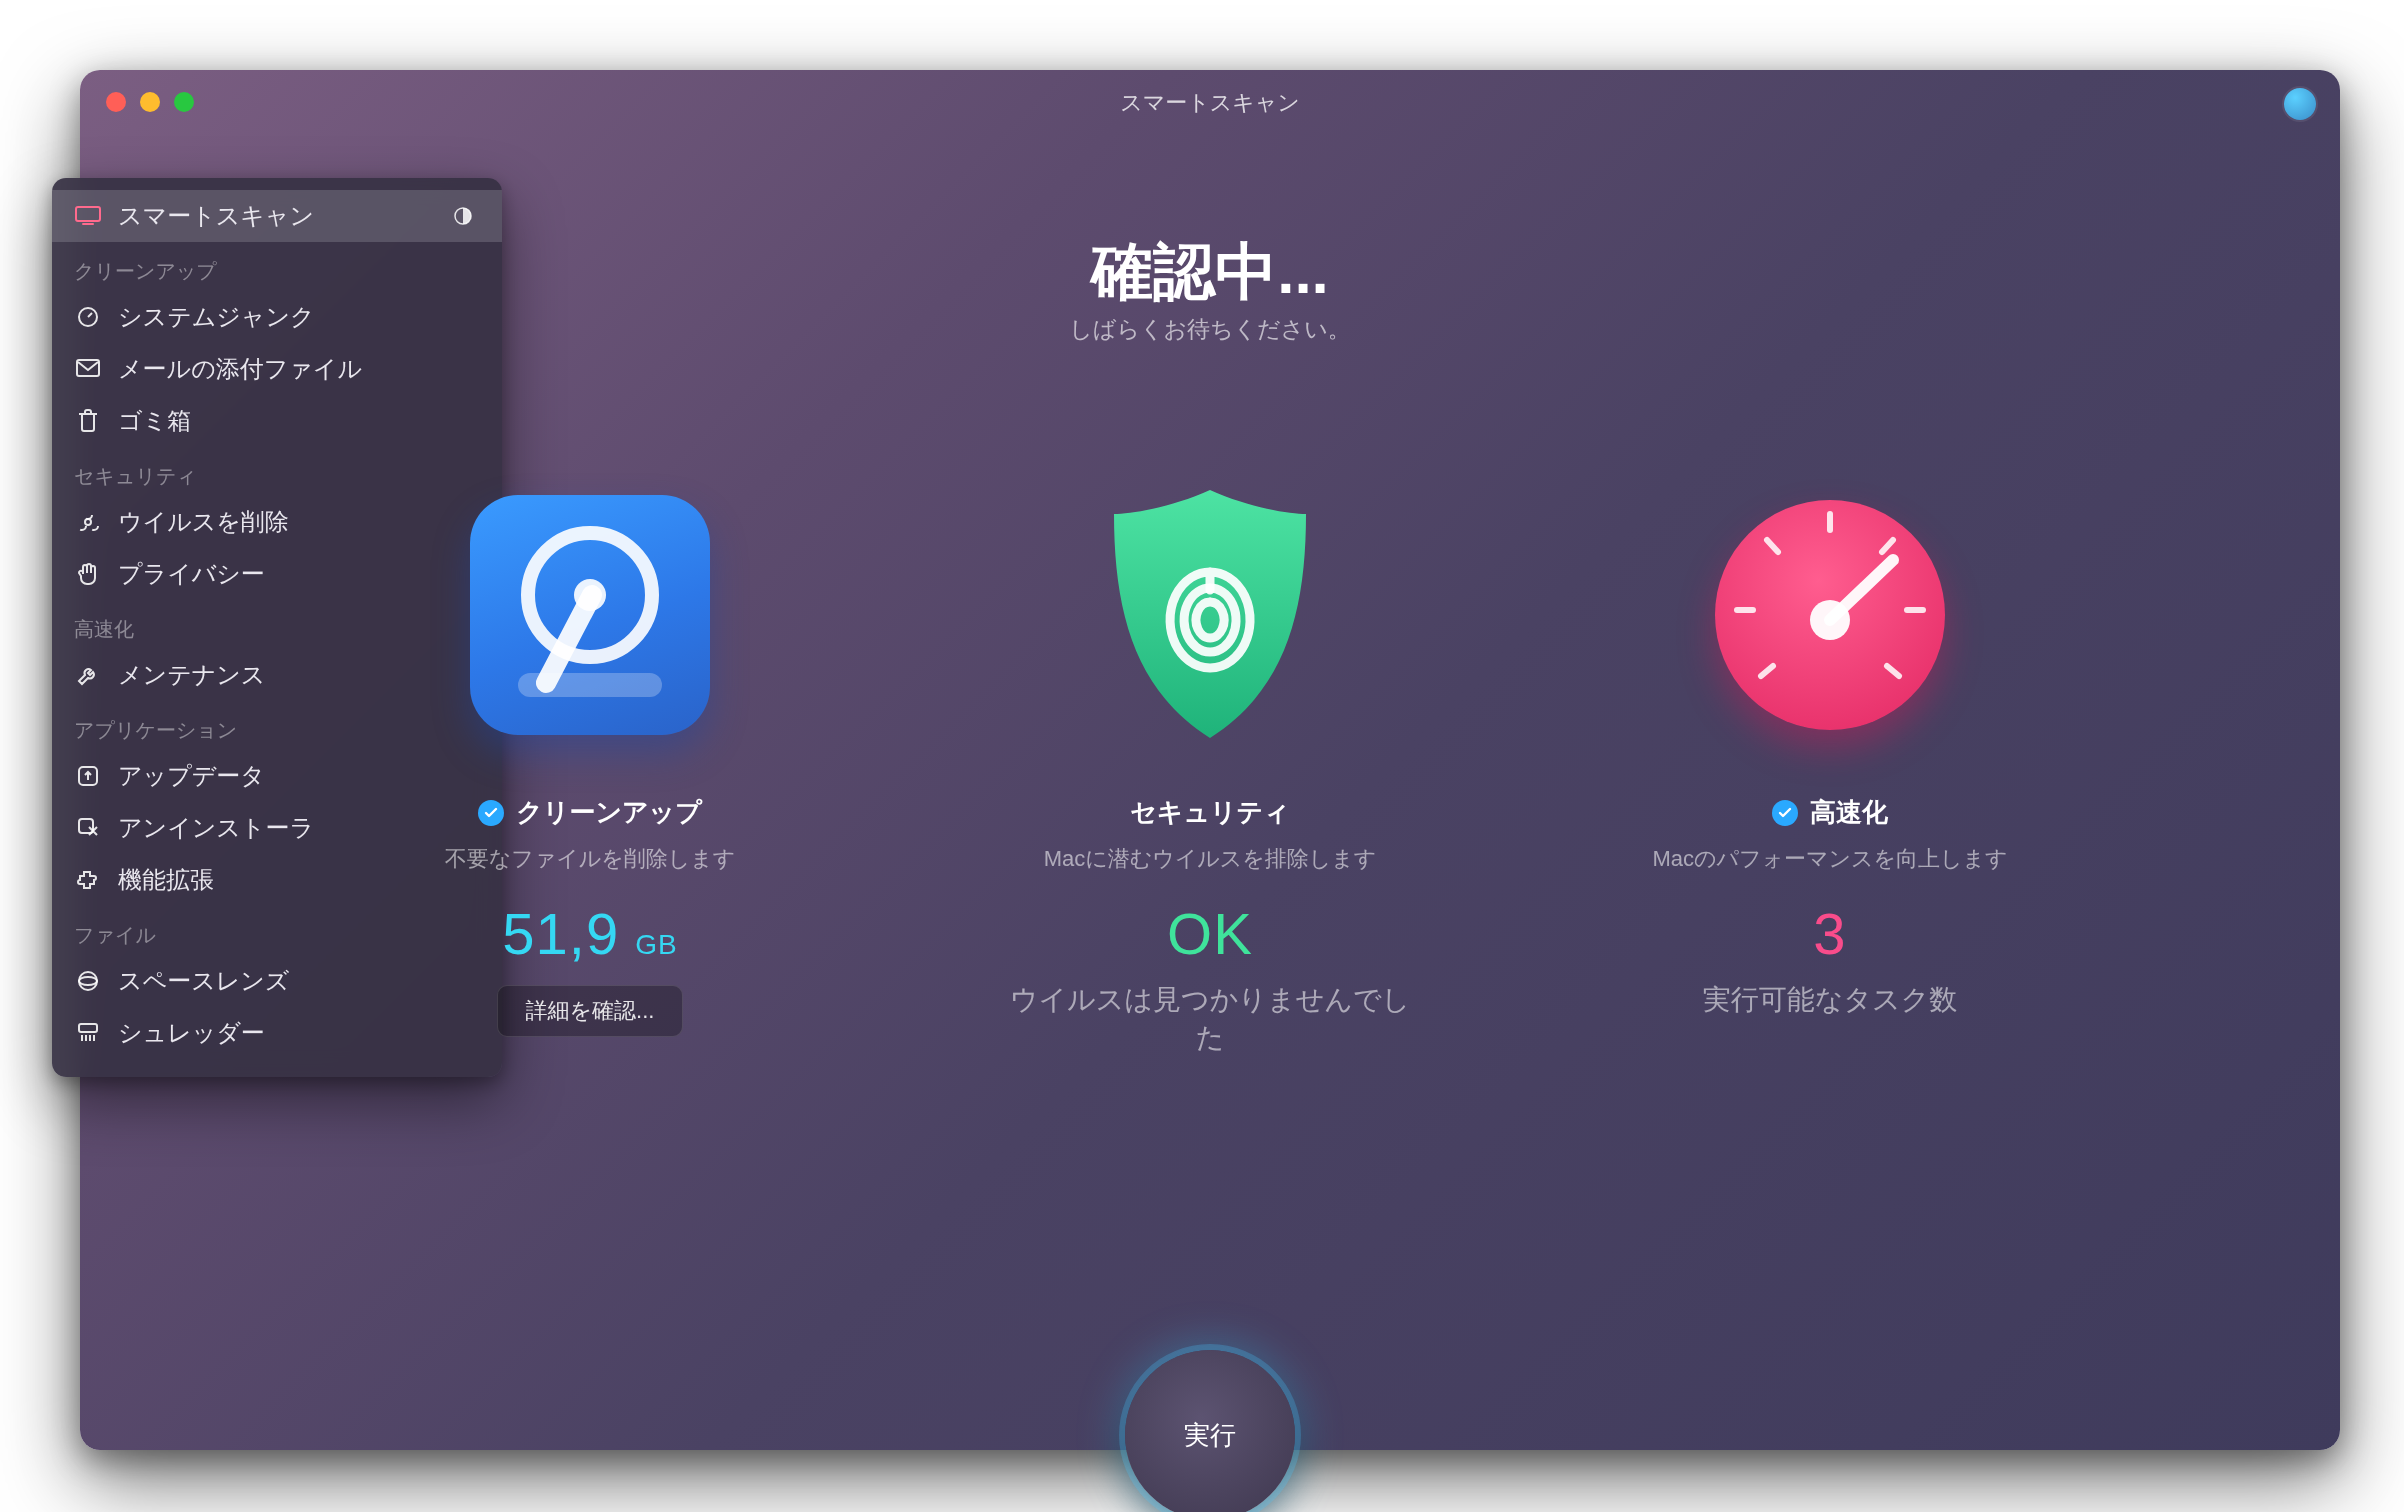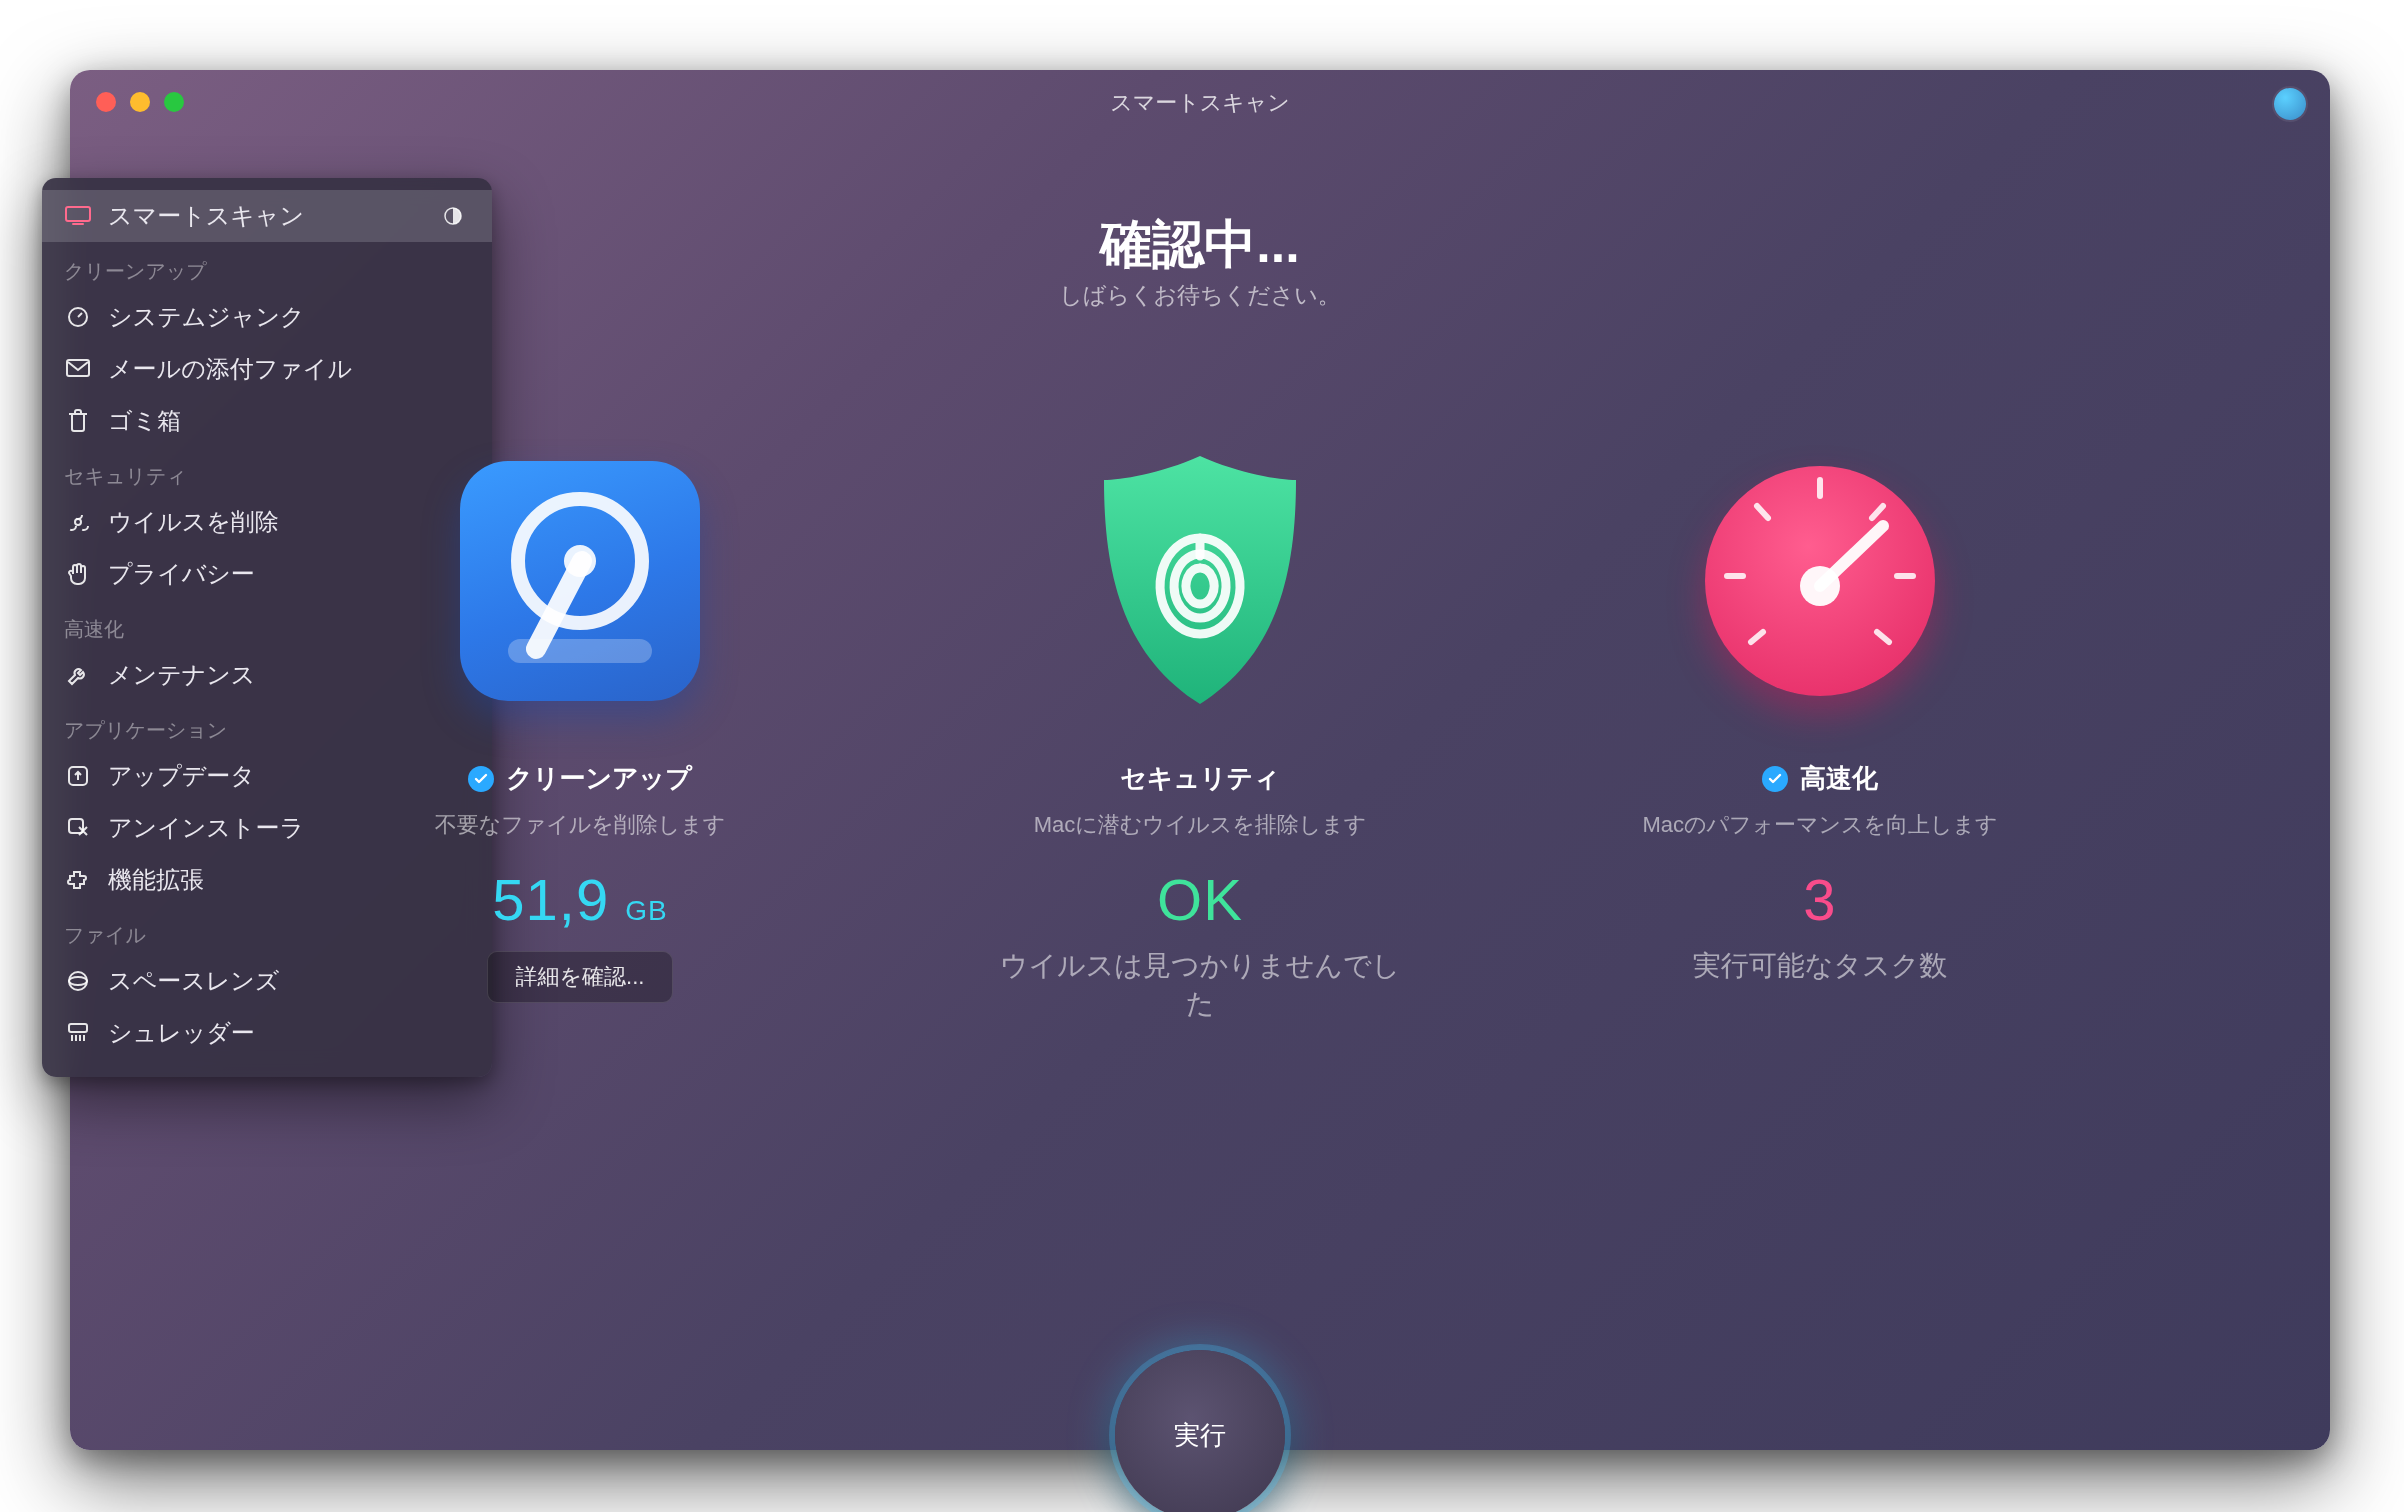--- a/index.html
+++ b/index.html
@@ -6,21 +6,21 @@
   body {
     font-family: -apple-system, "Hiragino Kaku Gothic Pro", "Helvetica Neue", sans-serif;
     background: #fff;
     width: 2404px;
     height: 1512px;
     position: relative;
   }
   .window {
     position: absolute;
     top: 70px;
-    left: 70px;
+    left: 80px;
     width: 2260px;
     height: 1380px;
     border-radius: 20px;
     background: linear-gradient(135deg, #7b5e82 0%, #5d4b6e 30%, #4a4263 55%, #3f3b5c 100%);
     box-shadow: 0 30px 80px rgba(0,0,0,0.55), 0 10px 30px rgba(0,0,0,0.35);
     overflow: visible;
     color: #e9e7ee;
   }
   .traffic-lights {
     position: absolute;
@@ -98,22 +98,22 @@
   }
   
   .main {
     position: absolute;
     left: 0; right: 0;
     top: 120px;
     bottom: 0;
     text-align: center;
   }
   .main .status-title {
-    margin-top: 20px;
-    font-size: 52px;
+    margin-top: 40px;
+    font-size: 62px;
     font-weight: 600;
     color: #fff;
   }
   .main .status-sub {
     font-size: 23px;
     color: rgba(255,255,255,0.62);
   }
   .cards {
     margin-top: 140px;
     display: flex;

